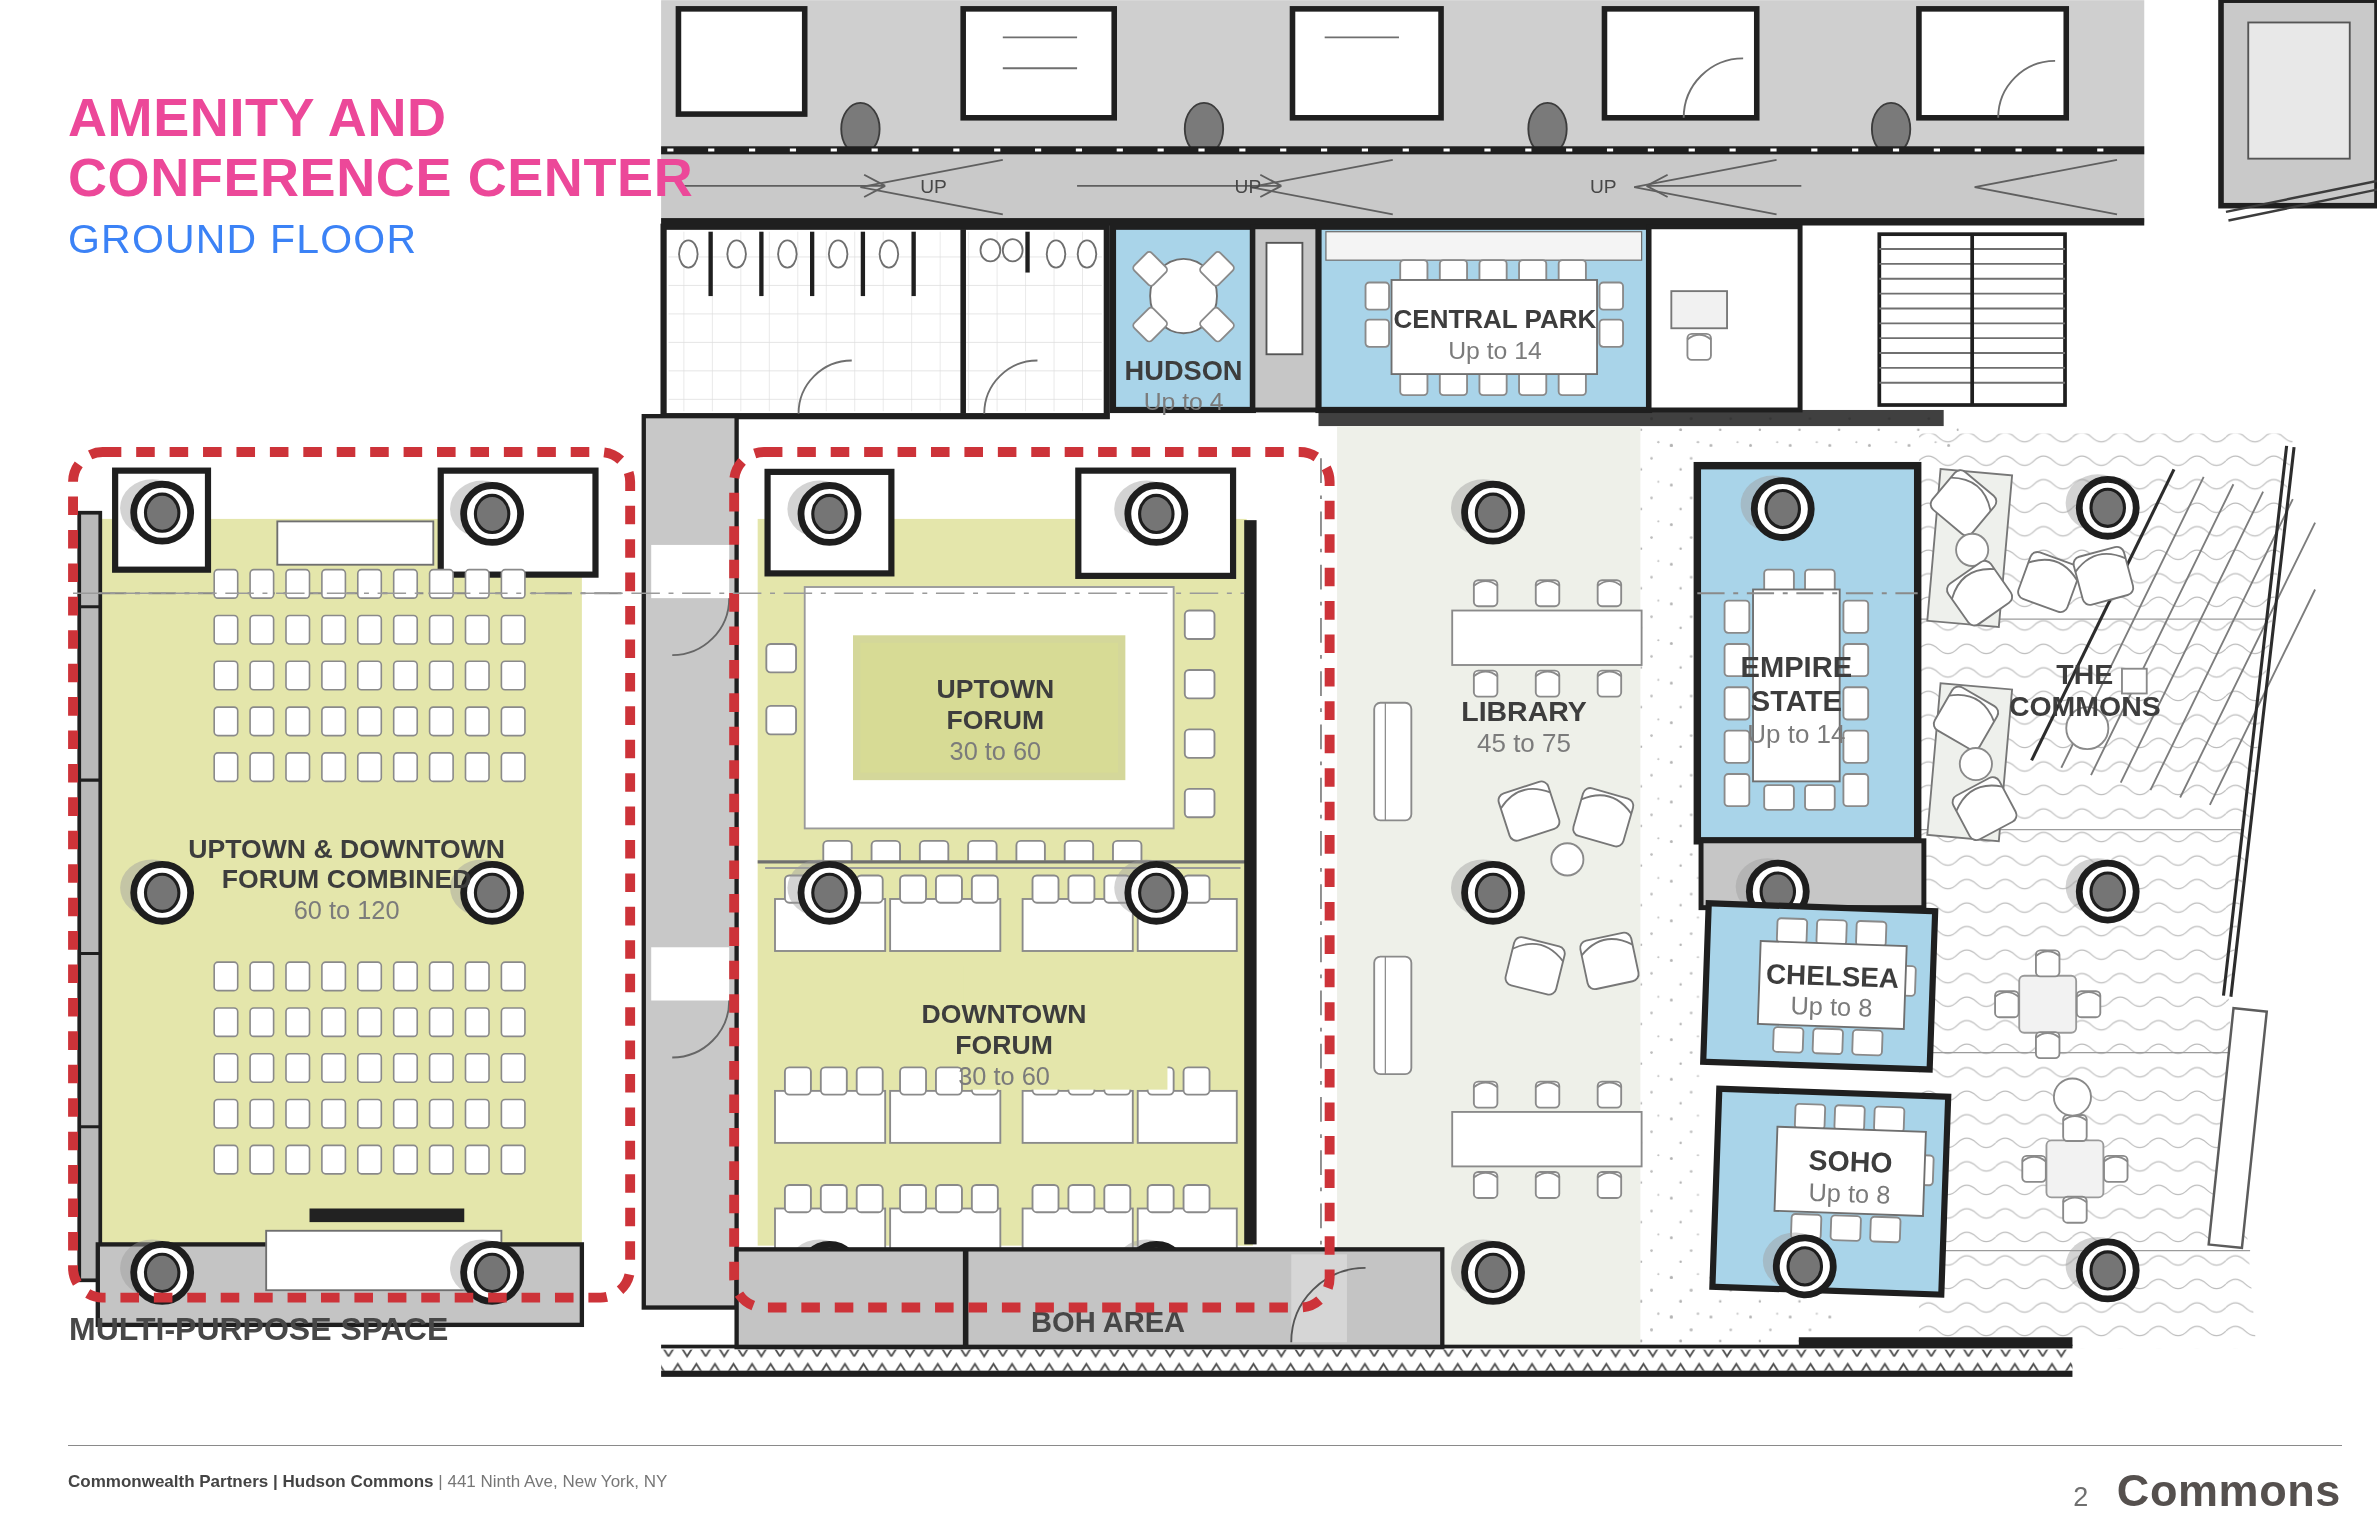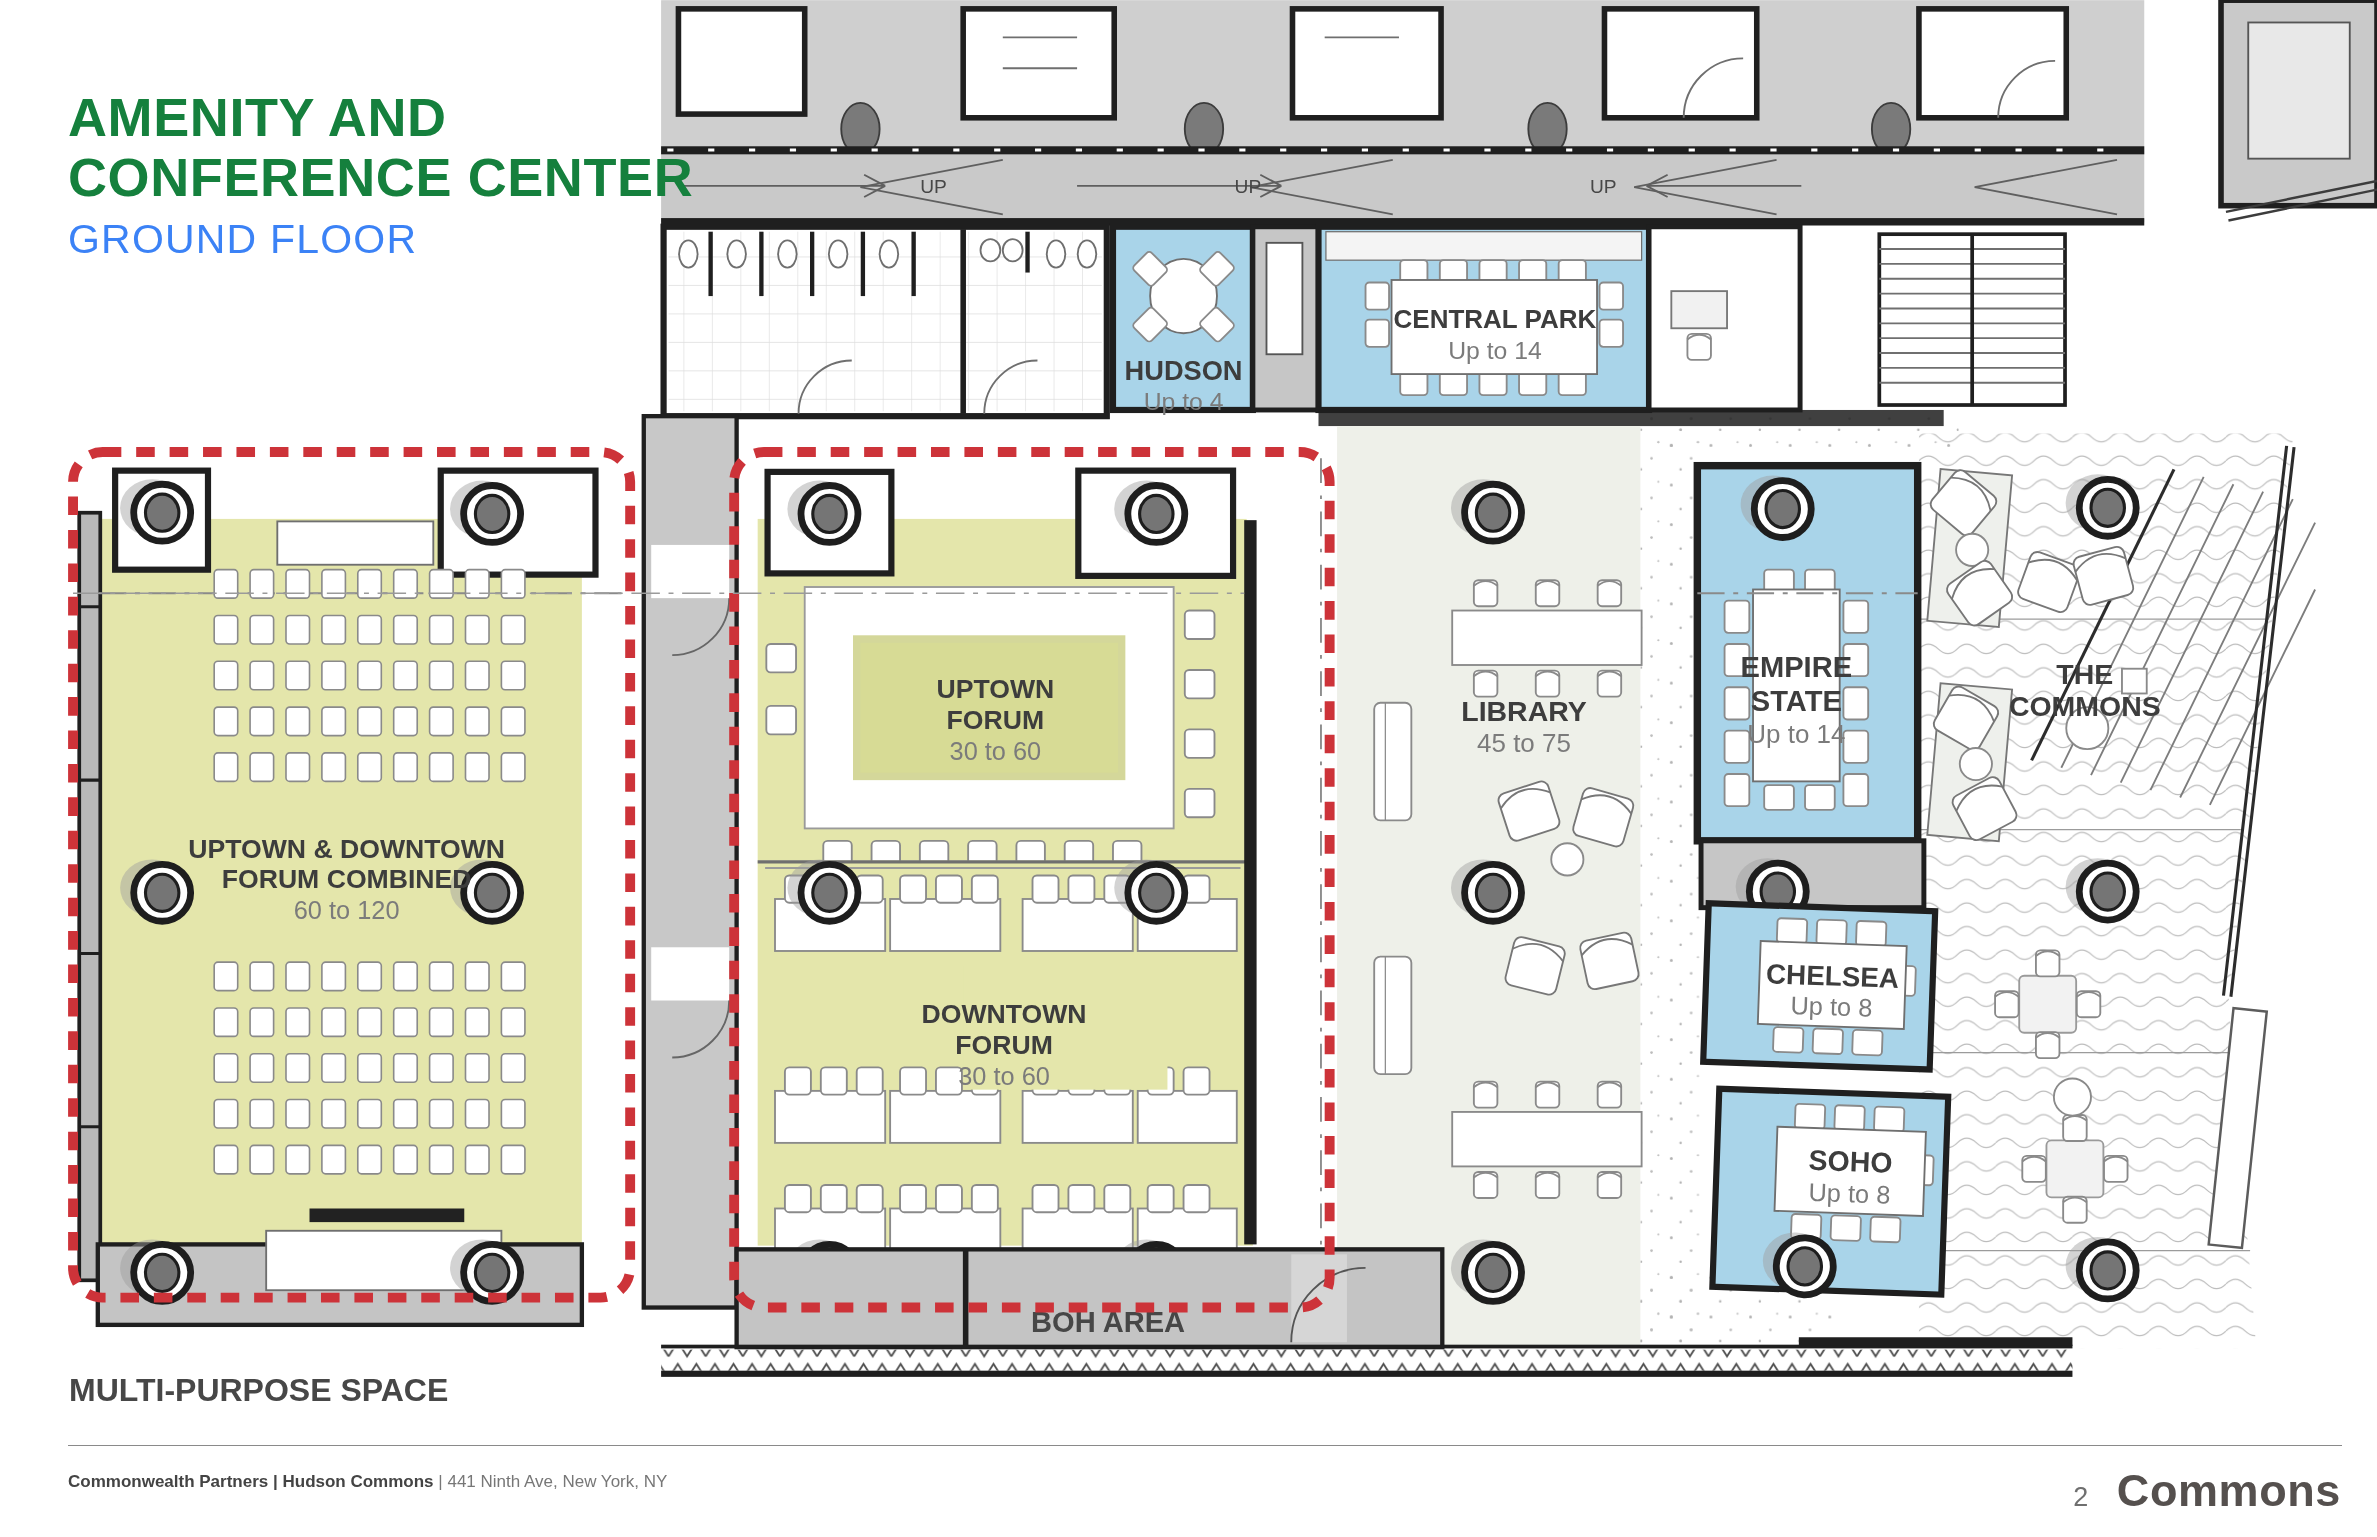--- a/index.html
+++ b/index.html
@@ -1,19 +1,19 @@
 <!DOCTYPE html>
 <html style="font-size:10px"><head>
 <meta charset="utf-8">
 <style>
   html,body{margin:0;padding:0;background:#ffffff;}
   .page{position:relative;width:2377px;height:1538px;background:#fff;overflow:hidden;
         font-family:"Liberation Sans",sans-serif;}
   .title-block{position:absolute;left:68px;top:87px;}
-  .title-line{font-size:54px;font-weight:bold;color:#15803d;line-height:60px;letter-spacing:0.6px;}
+  .title-line{font-size:54px;font-weight:bold;color:#ec4899;line-height:60px;letter-spacing:0.6px;}
   .subtitle{font-size:41px;font-weight:normal;color:#3b82f6;letter-spacing:1.2px;margin-top:8.7px;}
   .footer-rule{position:absolute;left:68px;right:35px;top:1445px;border-top:1.9px solid #8a8a8a;}
   .footer{position:absolute;left:68px;top:1472px;font-size:17px;color:#4a4a4a;}
   .footer b{font-weight:bold;color:#444;}
   .footer .addr{font-weight:normal;color:#777;}
   .footer-right{position:absolute;right:36px;top:1465px;display:flex;align-items:baseline;gap:28.5px;}
   .page-num{font-size:27px;color:#6f6f6f;}
   .brand{font-size:45px;font-weight:bold;color:#55504e;letter-spacing:0.6px;}
   svg text{font-family:"Liberation Sans",sans-serif;}
   .rm{font-weight:bold;fill:#3d3d3d;}
@@ -615,21 +615,21 @@
   </g>
 </svg>
 
 
 <div class="title-block">
   <div class="title-line">AMENITY AND</div>
   <div class="title-line">CONFERENCE CENTER</div>
   <div class="subtitle">GROUND FLOOR</div>
 </div>
 
-<div style="position:absolute;left:69px;top:1372px;font-size:32px;font-weight:bold;color:#474747;">MULTI-PURPOSE SPACE</div>
+<div style="position:absolute;left:69px;top:1311px;font-size:32px;font-weight:bold;color:#474747;">MULTI-PURPOSE SPACE</div>
 
 <div class="footer-rule"></div>
 <div class="footer">
   <b>Commonwealth Partners | Hudson Commons</b>
   <span class="addr">| 441 Ninth Ave, New York, NY</span>
 </div>
 <div class="footer-right">
   <span class="page-num">2</span>
   <span class="brand">Commons</span>
 </div>

